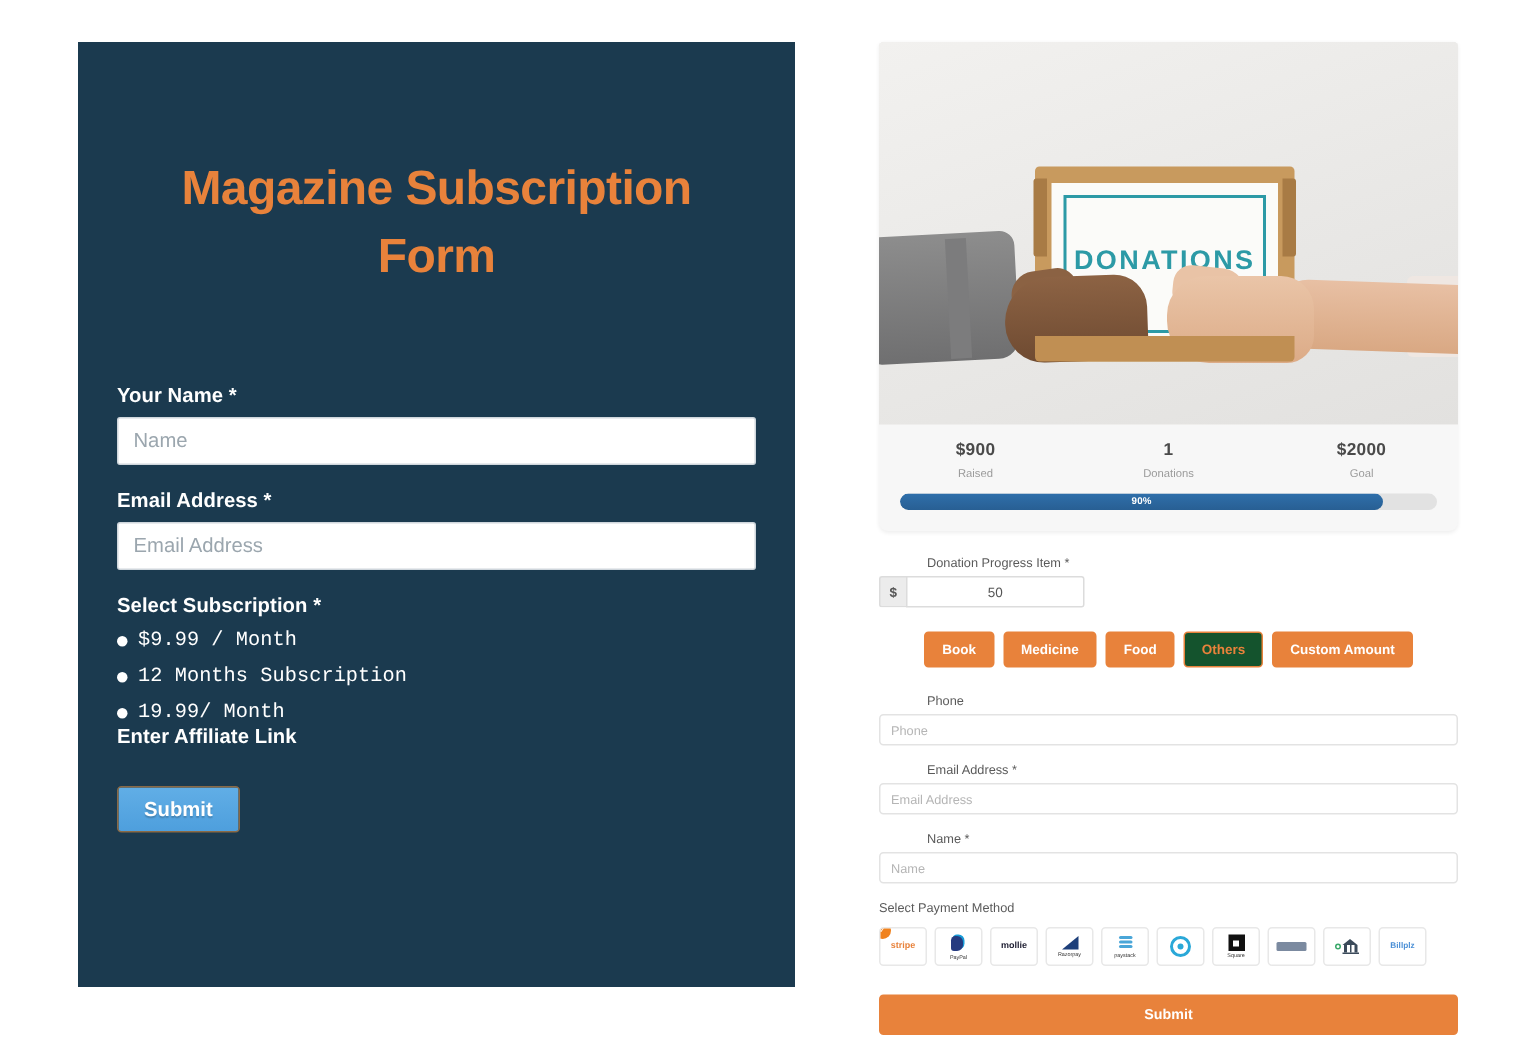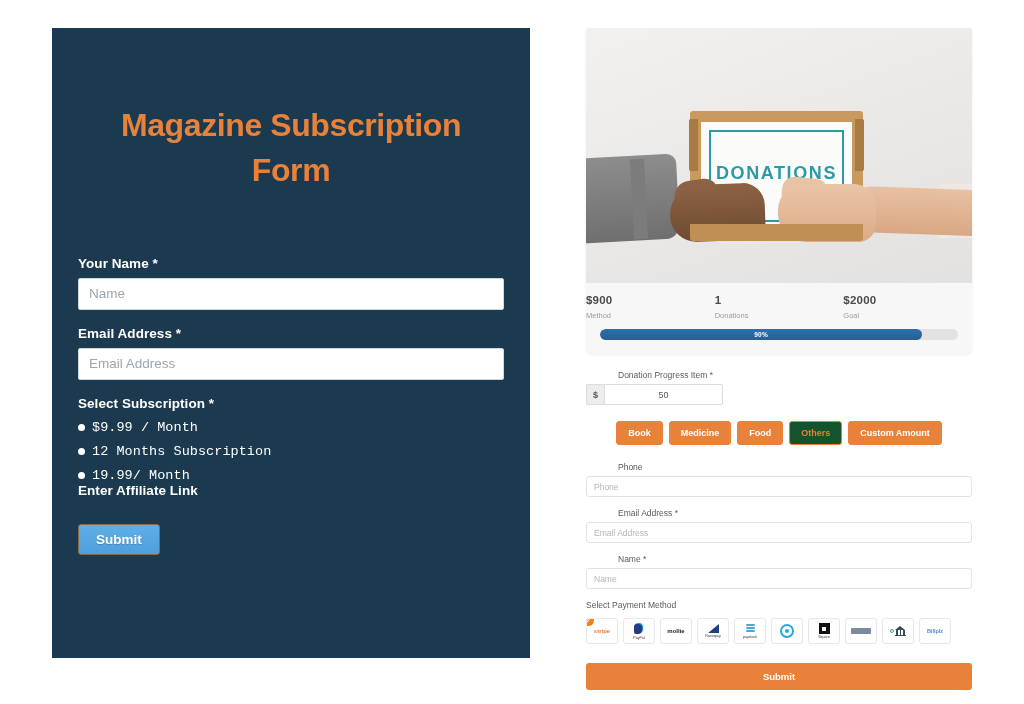--- a/index.html
+++ b/index.html
@@ -196,21 +196,21 @@
     width: 173px; height: 17px;
     background: #c08f53;
     border-radius: 0 0 3px 3px;
   }
 
   .stats-row {
     display: flex;
     padding: 11px 0 9px;
     background: #f7f7f7;
   }
-  .stat { flex: 1; }
+  .stat { flex: 1; text-align: center; }
   .stat-value {
     font-size: 11.5px;
     font-weight: bold;
     color: #4a4a4a;
     letter-spacing: 0.2px;
   }
   .stat-label {
     font-size: 7.5px;
     color: #9b9b9b;
     margin-top: 5px;
@@ -436,21 +436,21 @@
         <div class="hand-l-thumb"></div>
         <div class="hand-l"></div>
         <div class="hand-r-thumb"></div>
         <div class="hand-r"></div>
         <div class="box-front-lip"></div>
       </div>
 
       <div class="stats-row">
         <div class="stat">
           <div class="stat-value">$900</div>
-          <div class="stat-label">Method</div>
+          <div class="stat-label">Raised</div>
         </div>
         <div class="stat">
           <div class="stat-value">1</div>
           <div class="stat-label">Donations</div>
         </div>
         <div class="stat">
           <div class="stat-value">$2000</div>
           <div class="stat-label">Goal</div>
         </div>
       </div>

